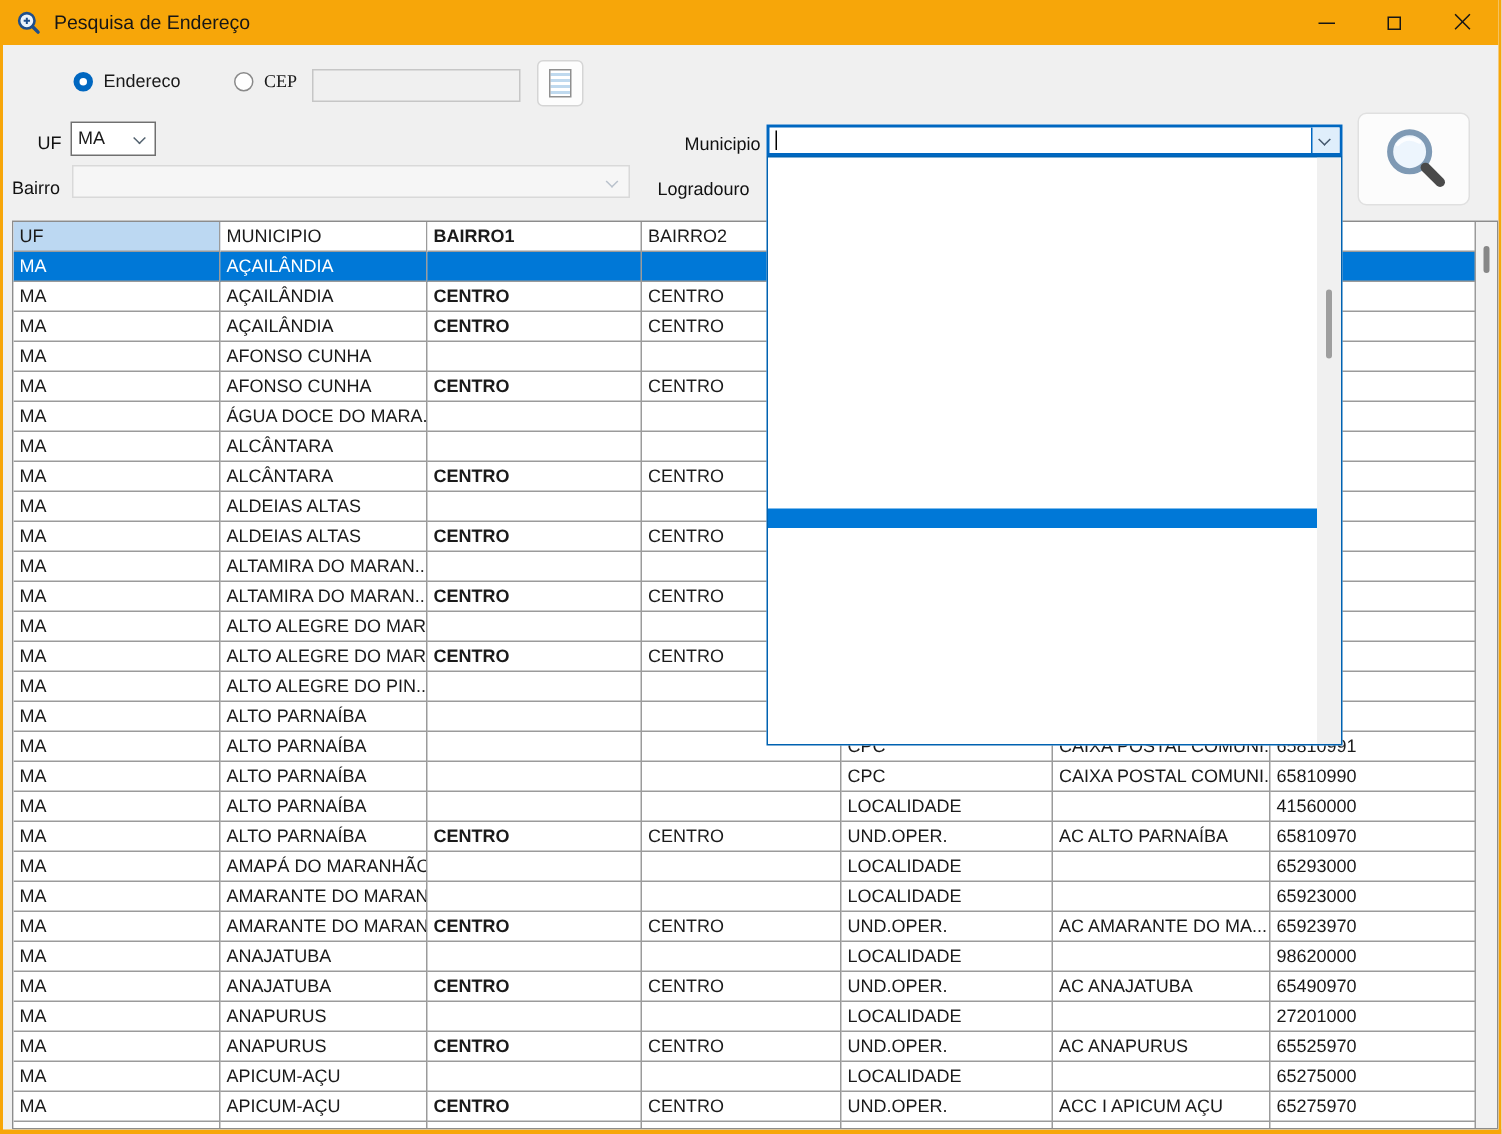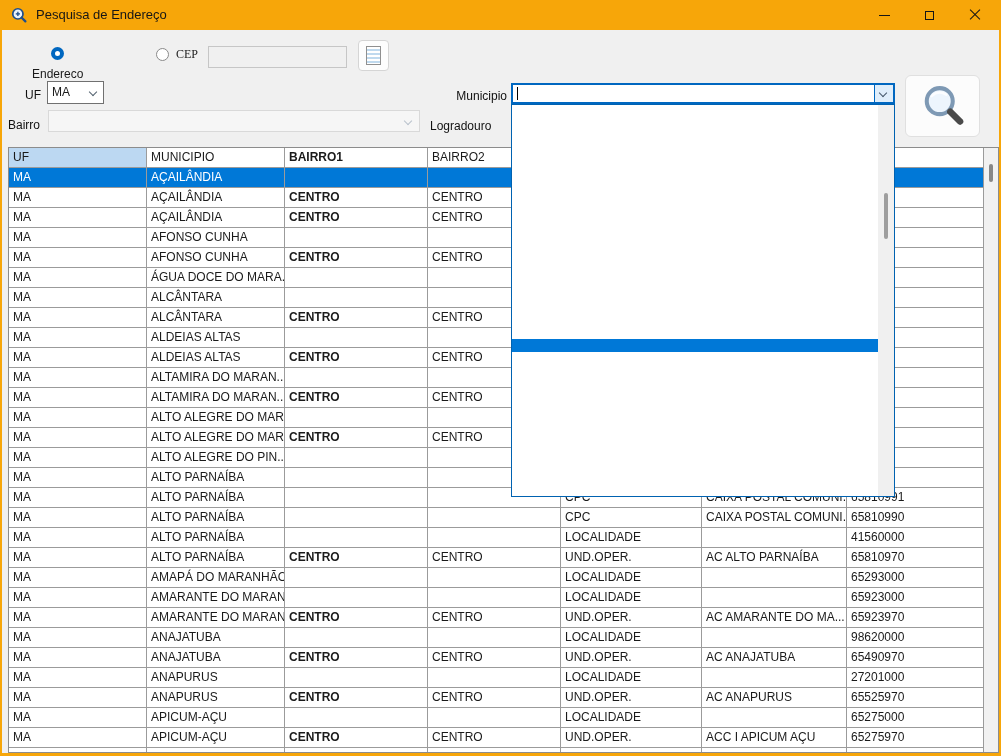--- a/index.html
+++ b/index.html
@@ -84,21 +84,21 @@
         </div>
       <div class="winbtn">
           <span class="glyph-max"></span>
         </div>
       <div class="winbtn">
           <span class="glyph-x"></span>
         </div>
     </div>
   </div>
 
-  <div class="radio checked" style="left:30px;top:47px;flex-direction:column;">
+  <div class="radio checked" style="left:47px;top:47px;">
     <span class="dot"></span>
     <span>Endereco</span>
   </div>
   <div class="radio" style="left:154px;top:47px;font-family:Liberation Serif, serif;">
     <span class="dot"></span>
     <span>CEP</span>
   </div>
   <div class="textbox-disabled" style="left:206px;top:46px;width:139px;height:22px;"></div>
   <div class="iconbtn" style="left:356px;top:40px;width:31px;height:31px;">
     <span class="doc-icon"></span>
@@ -125,21 +125,21 @@
       <path d="M18 20 q8 -8 18 -2" fill="none" stroke="#ffffff" stroke-width="3" stroke-linecap="round" opacity="0.8"></path>
       <line x1="41" y1="39" x2="53" y2="51" stroke="#4A4A4A" stroke-width="8" stroke-linecap="round"></line>
     </svg>
   </div>
 
   <div class="label" style="left:6px;top:118px;">Bairro</div>
   <div class="combo-disabled" style="left:46px;top:110px;width:372px;height:22px;">
     <span></span>
     <span class="chev" style="right:8px;top:7px;"></span>
   </div>
-  <div class="label" style="left:428px;top:119px;width:78px;text-align:left;">Logradouro</div>
+  <div class="label" style="left:428px;top:119px;width:78px;text-align:center;">Logradouro</div>
 
   <div class="grid">
     <div class="grid-row grid-header">
       <div class="cell col-uf">UF</div>
       <div class="cell">MUNICIPIO</div>
       <div class="cell">BAIRRO1</div>
       <div class="cell">BAIRRO2</div>
       <div class="cell"></div>
       <div class="cell"></div>
       <div class="cell"></div>

